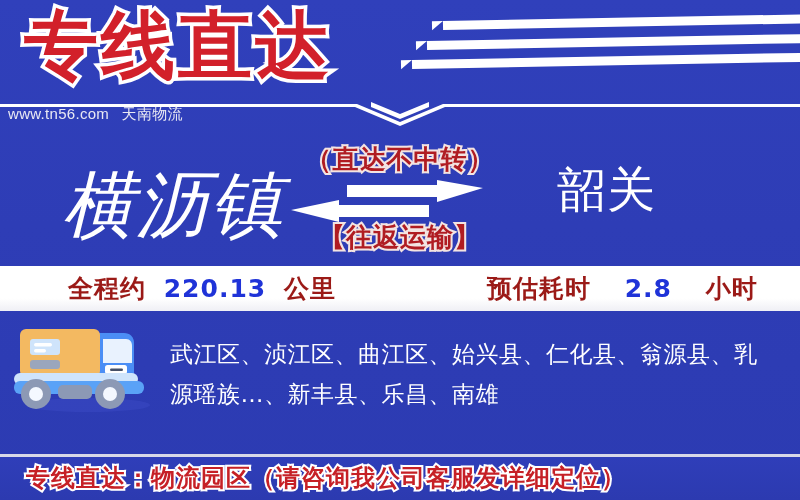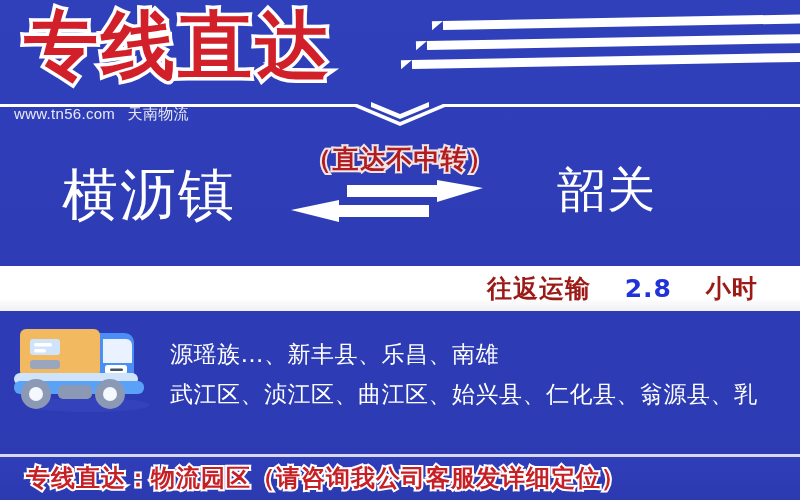--- a/index.html
+++ b/index.html
@@ -38,31 +38,32 @@
     paint-order:stroke fill;
     font-family:"DejaVu Sans","Liberation Sans",sans-serif;
     white-space:nowrap;
   }
 
   
   #divider { position:absolute; left:0; top:92px; width:800px; height:34px; }
 
   
   #url-line {
-    position:absolute; left:14px; top:105px;
+    position:absolute; left:8px; top:105px;
     font-size:15px; color:#e9e9f3; letter-spacing:.3px;
     white-space:nowrap;
   }
 
   
   #origin {
     position:absolute; left:62px; top:158px;
-    font-size:56px; font-weight:500; color:#ffffff; letter-spacing:2px;
-    white-space:nowrap;
-    font-family:"DejaVu Sans","Liberation Sans",sans-serif;
+    font-size:72px; font-weight:500; color:#ffffff; letter-spacing:2px;
+    white-space:nowrap;
+    font-family:"DejaVu Sans","Liberation Sans",sans-serif;
+    font-style:italic;
   }
   #destination {
     position:absolute; left:557px; top:158px;
     font-size:48px; font-weight:500; color:#ffffff; letter-spacing:2px;
     white-space:nowrap;
     font-family:"DejaVu Sans","Liberation Sans",sans-serif;
   }
   #note-top {
     position:absolute; left:400px; top:142px; transform:translateX(-50%);
     font-size:26px; font-weight:bold; color:#b01c22; letter-spacing:1px;
@@ -149,25 +150,31 @@
   </div>
 
   <div id="origin">横沥镇</div>
   <div id="note-top">（直达不中转）</div>
 
   <svg id="arrows" viewBox="0 0 200 44">
     <path d="M196,8 L150,0 L150,5 L60,5 L60,17 L150,17 L150,22 Z" fill="#ffffff"></path>
     <path d="M4,30 L52,20 L52,25 L142,25 L142,37 L52,37 L52,42 Z" fill="#ffffff"></path>
   </svg>
 
+  <div id="note-bottom">【往返运输】</div>
   <div id="destination">韶关</div>
 
   <div id="infobar">
+    <div id="metric-distance" class="metric">
+      <span>全程约</span>
+      <span class="num" style="margin:0 8px;">220.13</span>
+      <span>公里</span>
+    </div>
     <div id="metric-duration" class="metric">
-      <span>往返运输</span>
+      <span>预估耗时</span>
       <span class="num" style="margin:0 24px;">2.8</span>
       <span>小时</span>
     </div>
   </div>
 
   <svg id="truck" viewBox="0 0 160 100">
     <ellipse cx="82" cy="90" rx="62" ry="7" fill="#3a49c2" opacity="0.55"></ellipse>
     <path d="M92,18 L118,18 C124,18 128,22 128,28 L128,74 L92,74 Z" fill="#4b8ef5"></path>
     <rect x="14" y="14" width="80" height="48" rx="6" fill="#f3b961"></rect>
     <rect x="24" y="24" width="30" height="16" rx="3" fill="#cfe4fb"></rect>
@@ -180,22 +187,22 @@
     <rect x="8" y="58" width="124" height="12" rx="6" fill="#cfe4fb"></rect>
     <rect x="8" y="66" width="130" height="13" rx="6" fill="#5aa2f7"></rect>
     <rect x="52" y="70" width="34" height="14" rx="5" fill="#8c99b5"></rect>
     <circle cx="30" cy="79" r="15" fill="#8c99b5"></circle>
     <circle cx="30" cy="79" r="7" fill="#f4f8ff"></circle>
     <circle cx="104" cy="79" r="15" fill="#8c99b5"></circle>
     <circle cx="104" cy="79" r="7" fill="#f4f8ff"></circle>
   </svg>
 
   <div id="areas">
+    <div>武江区、浈江区、曲江区、始兴县、仁化县、翁源县、乳</div>
     <div>源瑶族…、新丰县、乐昌、南雄</div>
-    <div>武江区、浈江区、曲江区、始兴县、仁化县、翁源县、乳</div>
   </div>
 
 
   <div id="footer-rule"></div>
   <div id="footer"></div>
   <div id="footer-text">专线直达：物流园区（请咨询我公司客服发详细定位）</div>
 
 </div>
 
 </body></html>

